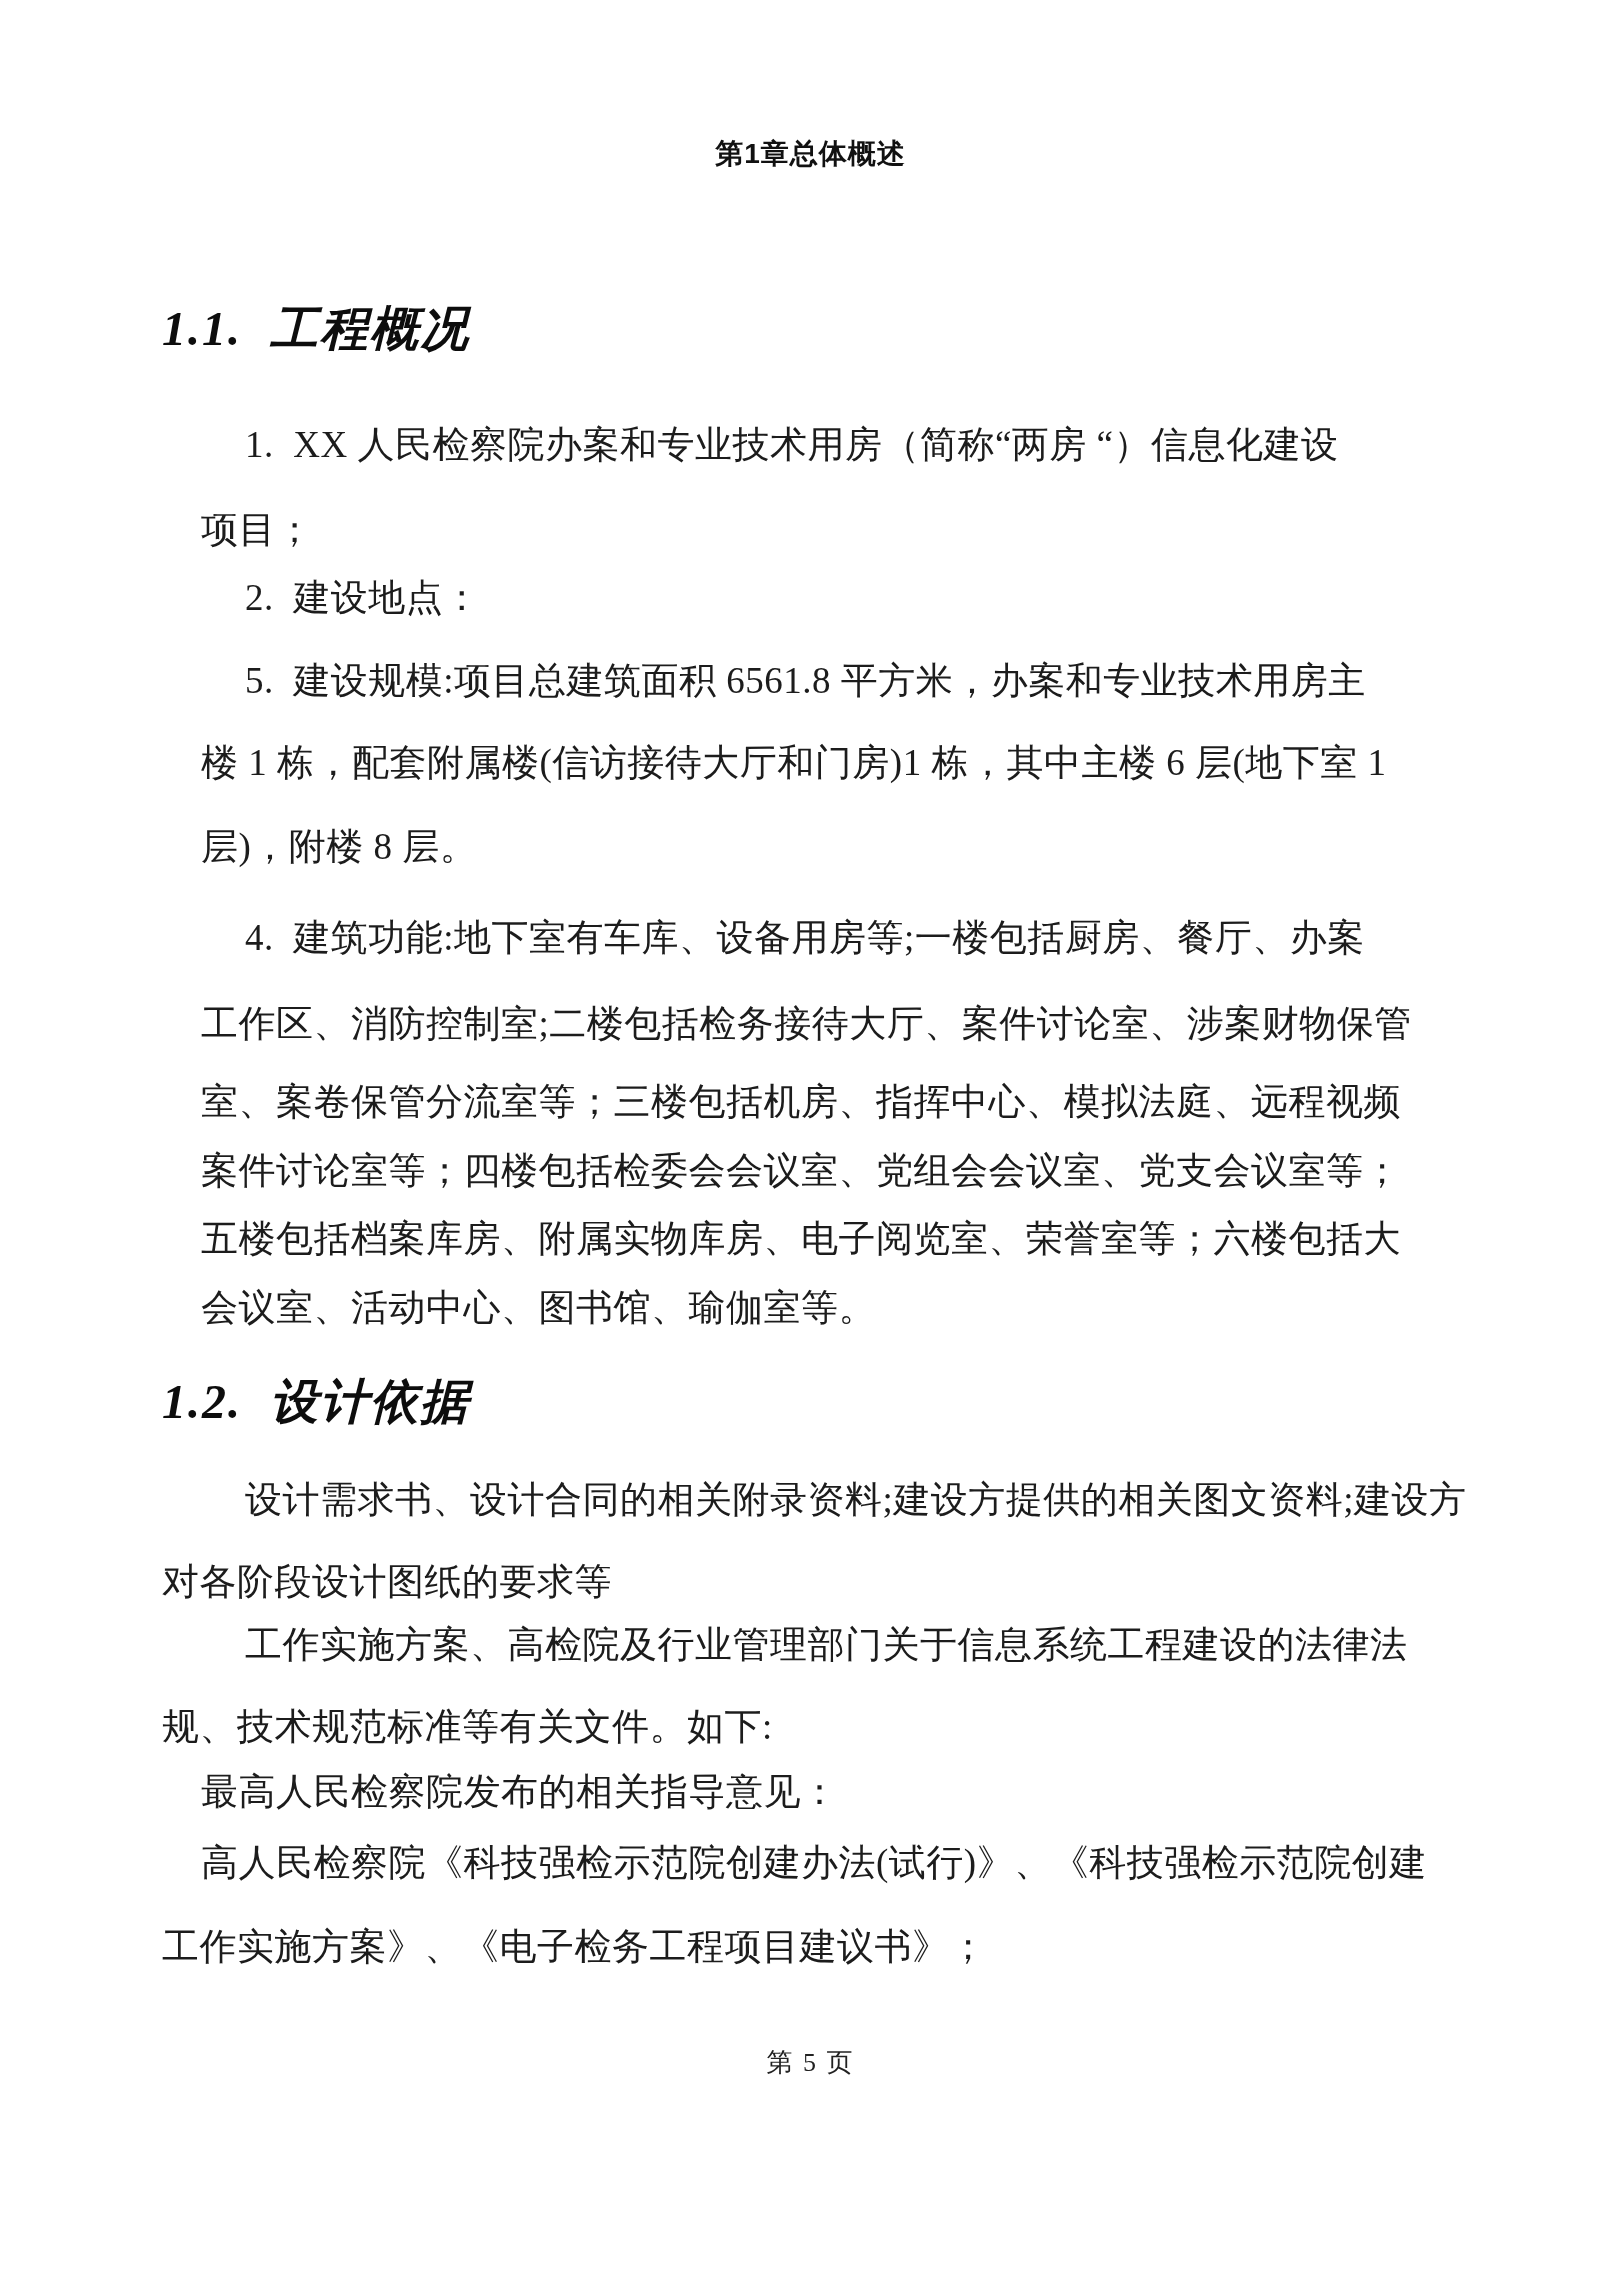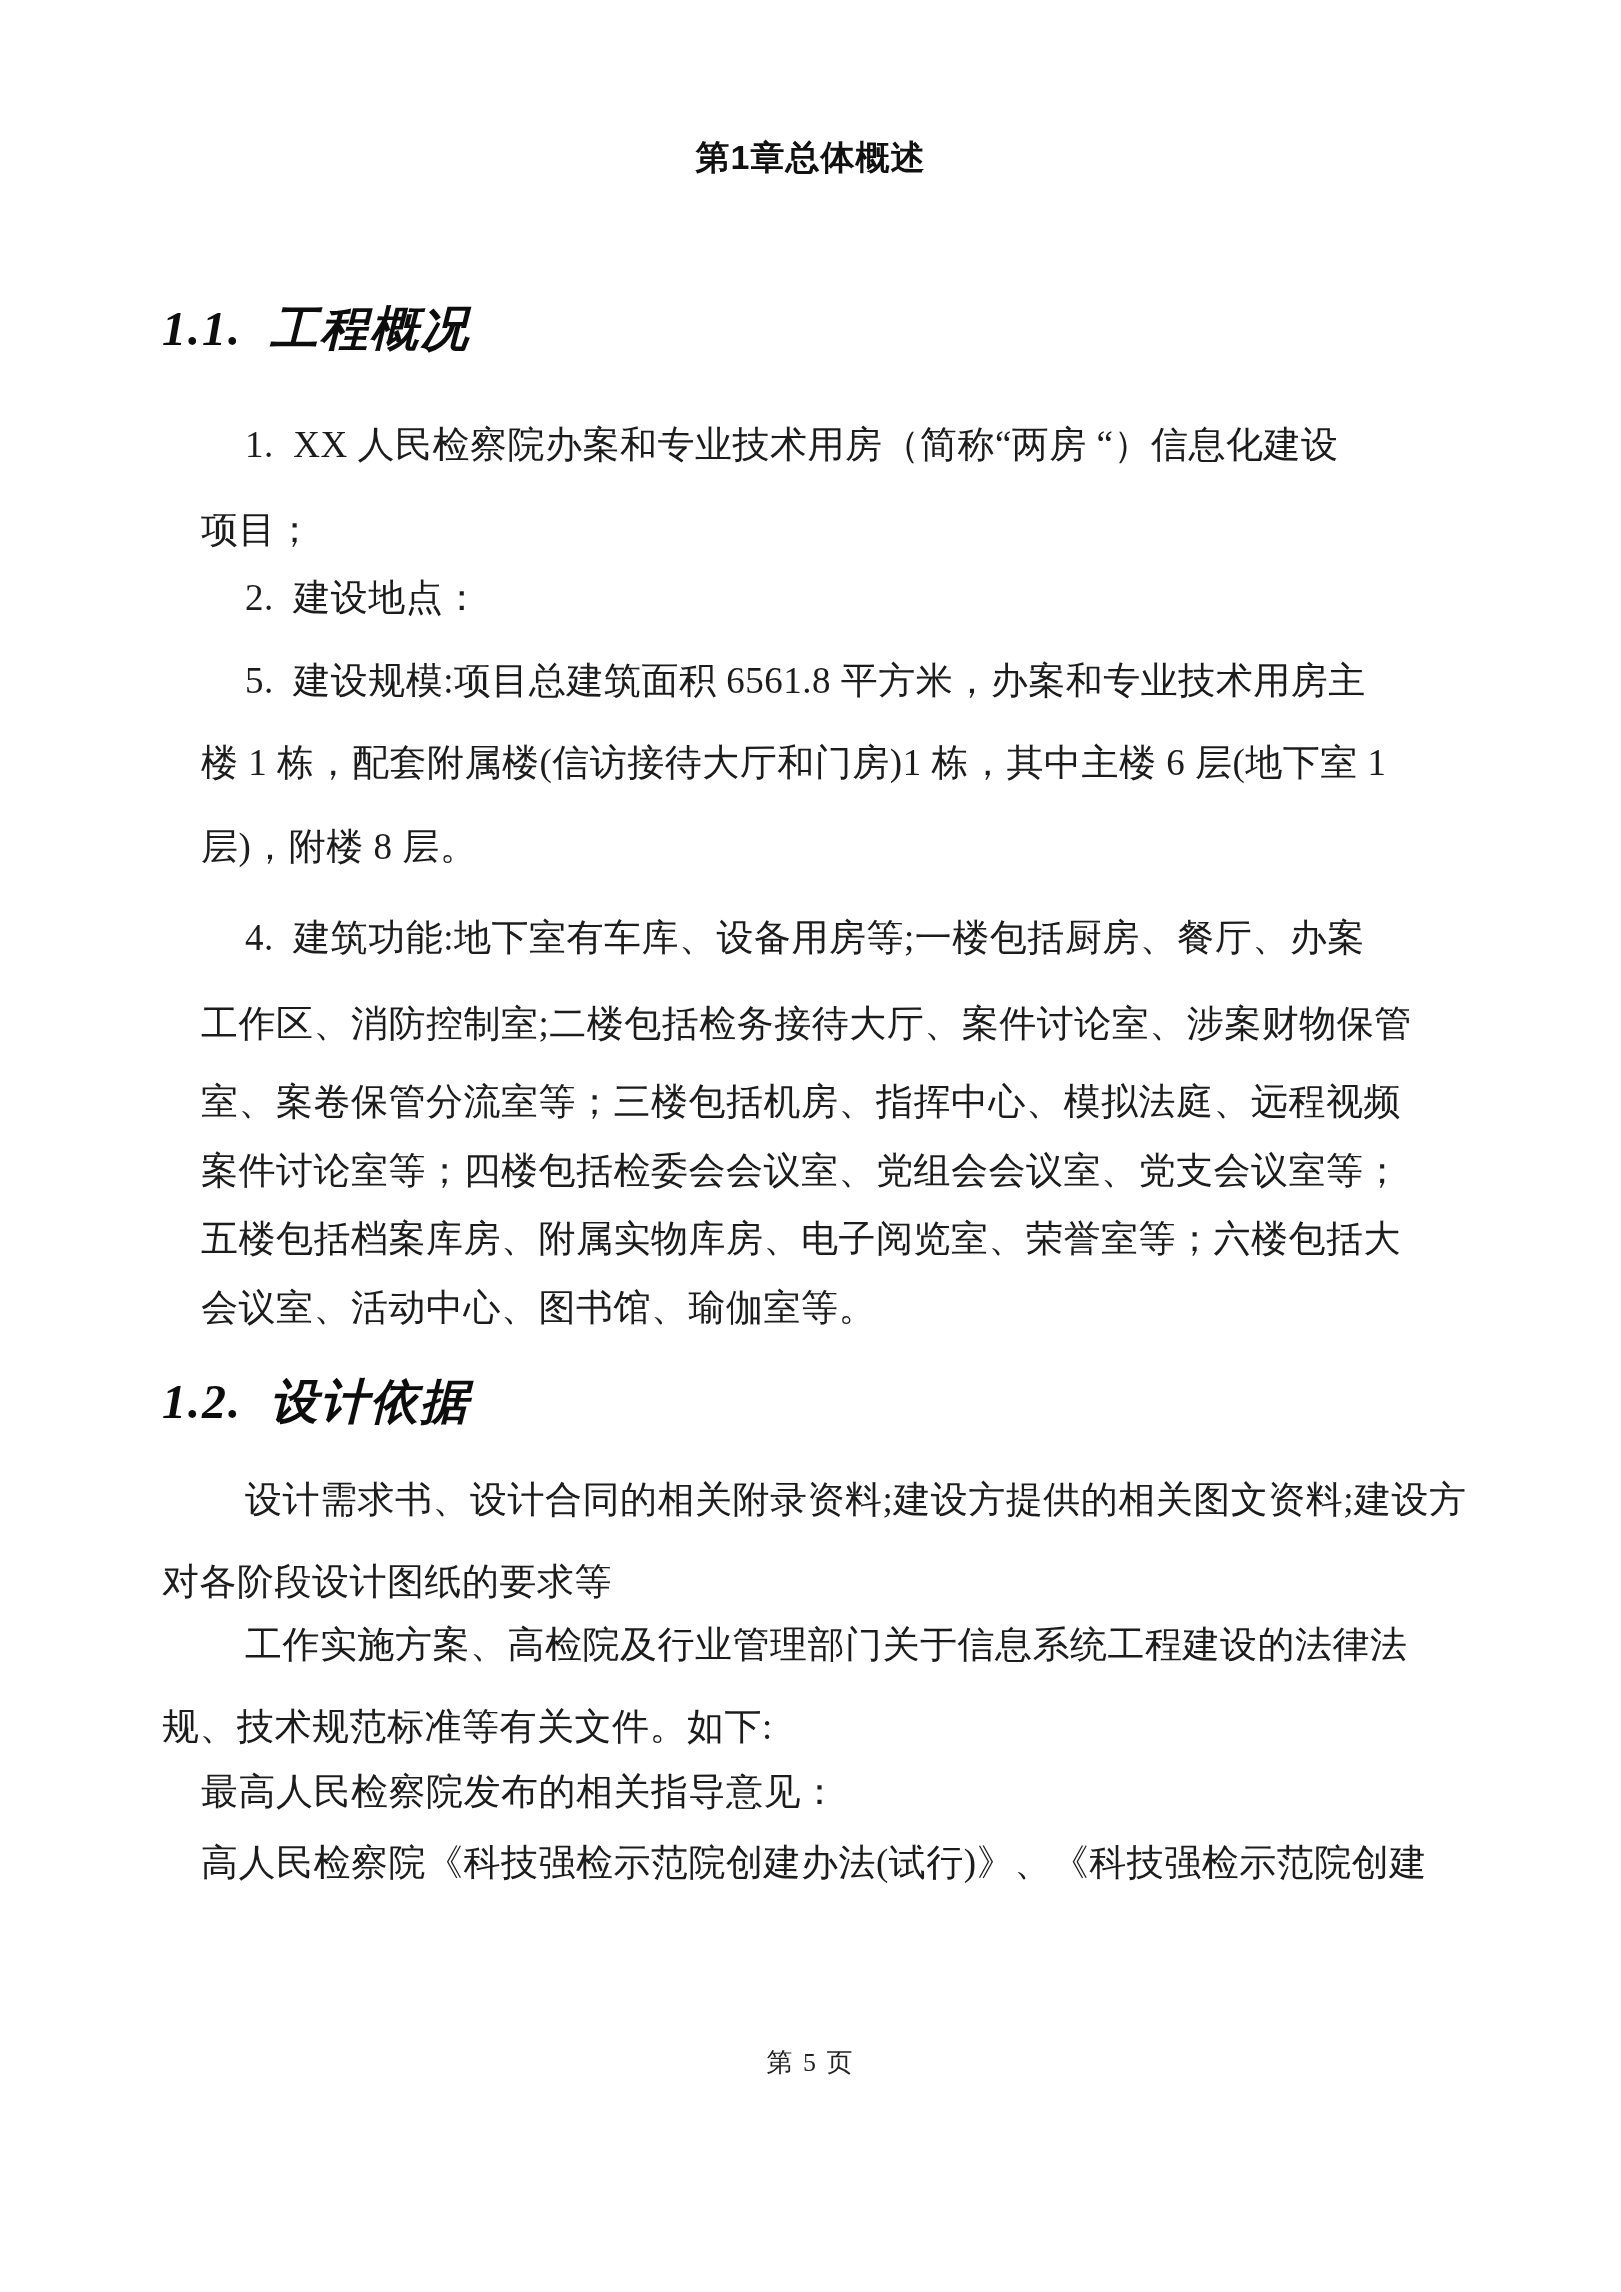--- a/index.html
+++ b/index.html
@@ -17,21 +17,21 @@
     color: #1a1a1a;
   }
   .chapter-title {
     position: absolute;
     top: 135px;
     left: 0;
     width: 100%;
     text-align: center;
     font-family: "Liberation Sans", "DejaVu Sans", sans-serif;
     font-weight: 700;
-    font-size: 34px;
+    font-size: 28px;
     color: #111111;
     letter-spacing: 1px;
     white-space: pre;
   }
   .section-heading {
     position: absolute;
     left: 162px;
     font-family: "Liberation Serif", "DejaVu Serif", serif;
     font-style: italic;
     font-weight: 700;
@@ -89,17 +89,18 @@
 
   <div class="ln" style="top:1478px; left:245px">设计需求书、设计合同的相关附录资料;建设方提供的相关图文资料;建设方</div>
   <div class="ln" style="top:1560px; left:162px">对各阶段设计图纸的要求等</div>
 
   <div class="ln" style="top:1623px; left:245px">工作实施方案、高检院及行业管理部门关于信息系统工程建设的法律法</div>
   <div class="ln" style="top:1705px; left:162px">规、技术规范标准等有关文件。如下:</div>
 
   <div class="ln" style="top:1770px; left:201px">最高人民检察院发布的相关指导意见：</div>
 
   <div class="ln" style="top:1841px; left:201px">高人民检察院《科技强检示范院创建办法(试行)》、《科技强检示范院创建</div>
+  <div class="ln" style="top:1925px; left:162px">工作实施方案》、《电子检务工程项目建议书》；</div>
 
   <div class="footer">第 5 页</div>
 
 </div>
 
 
 </body></html>

